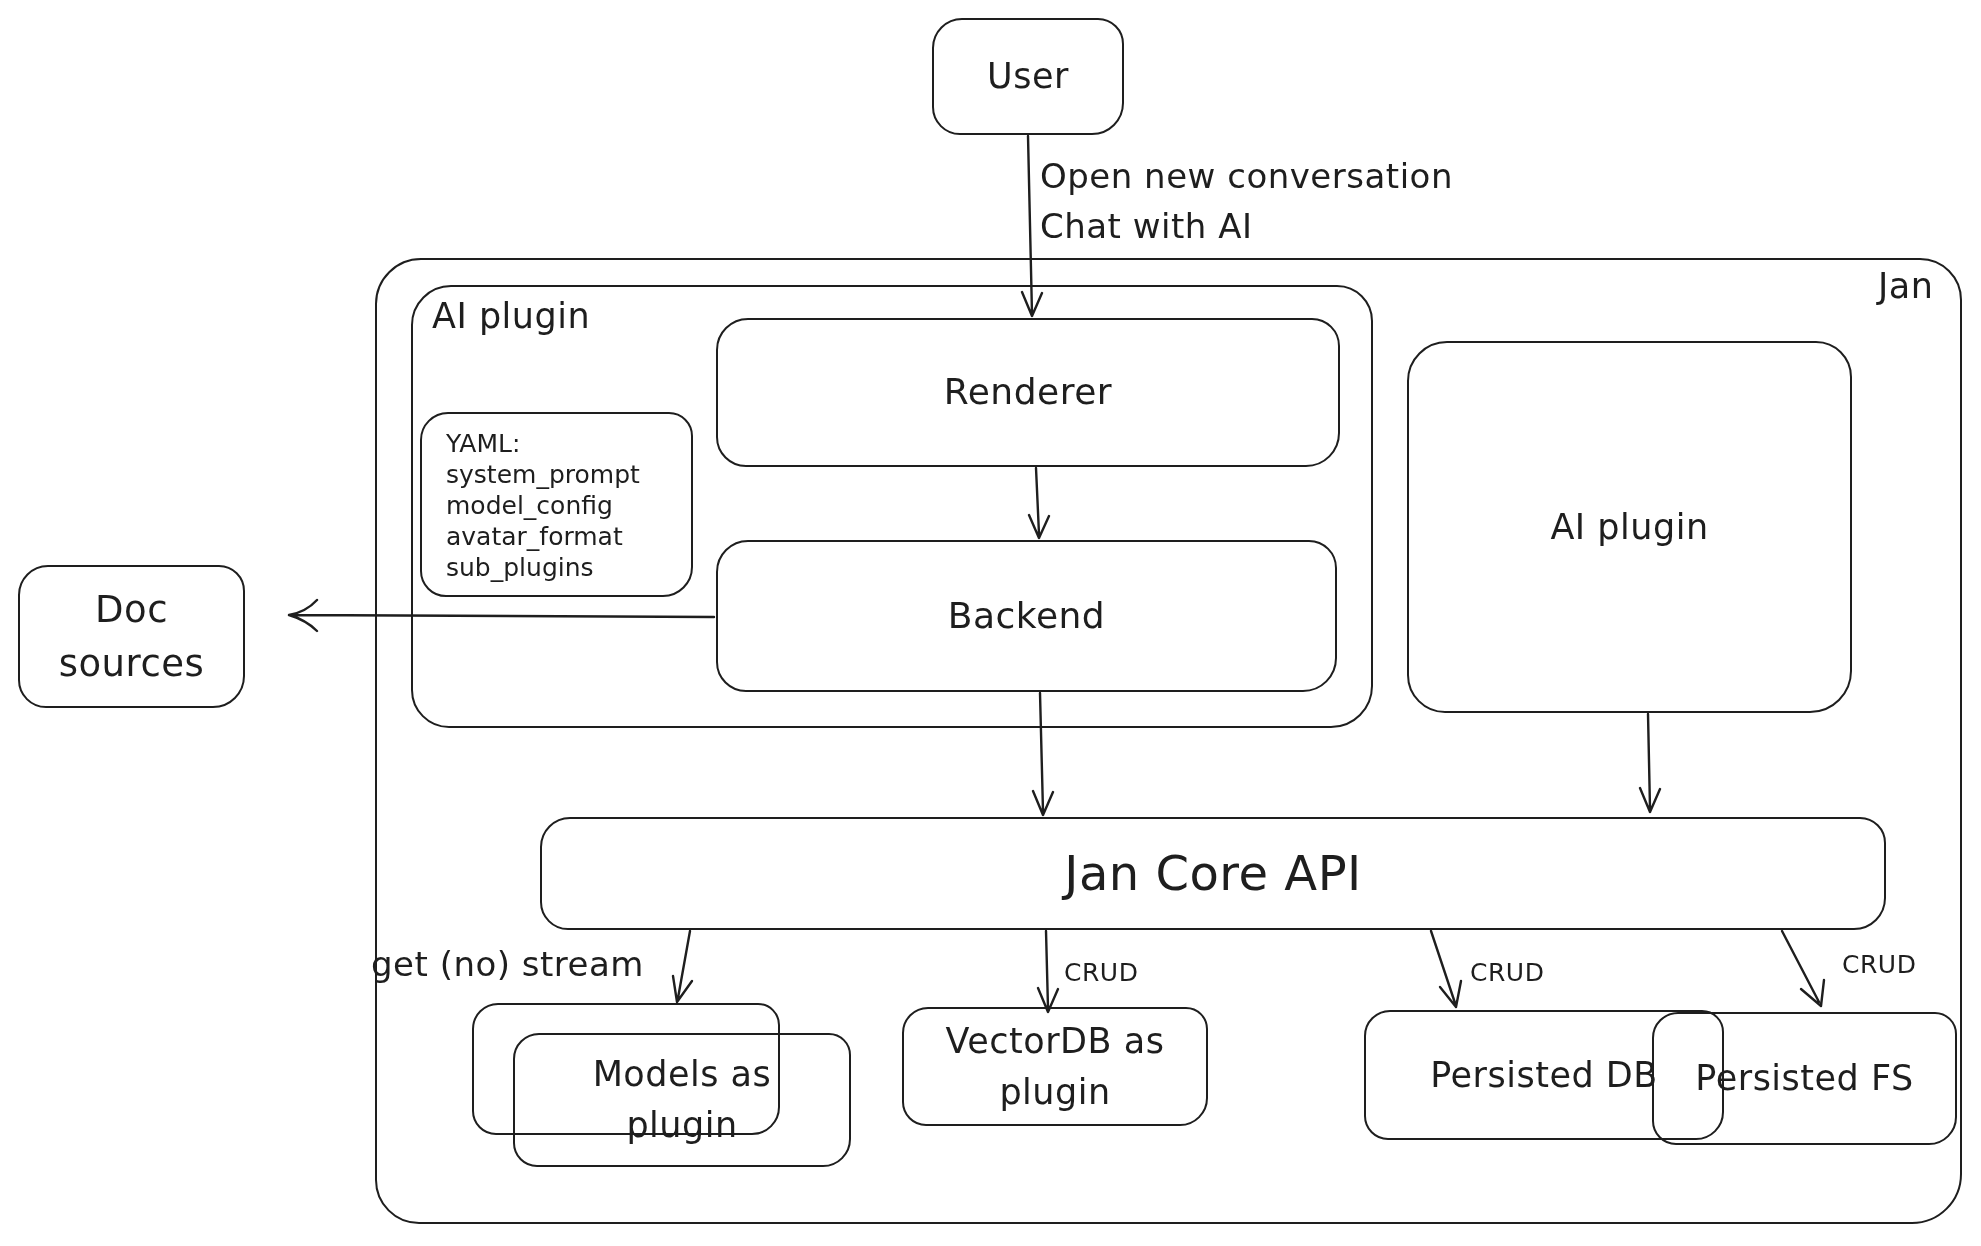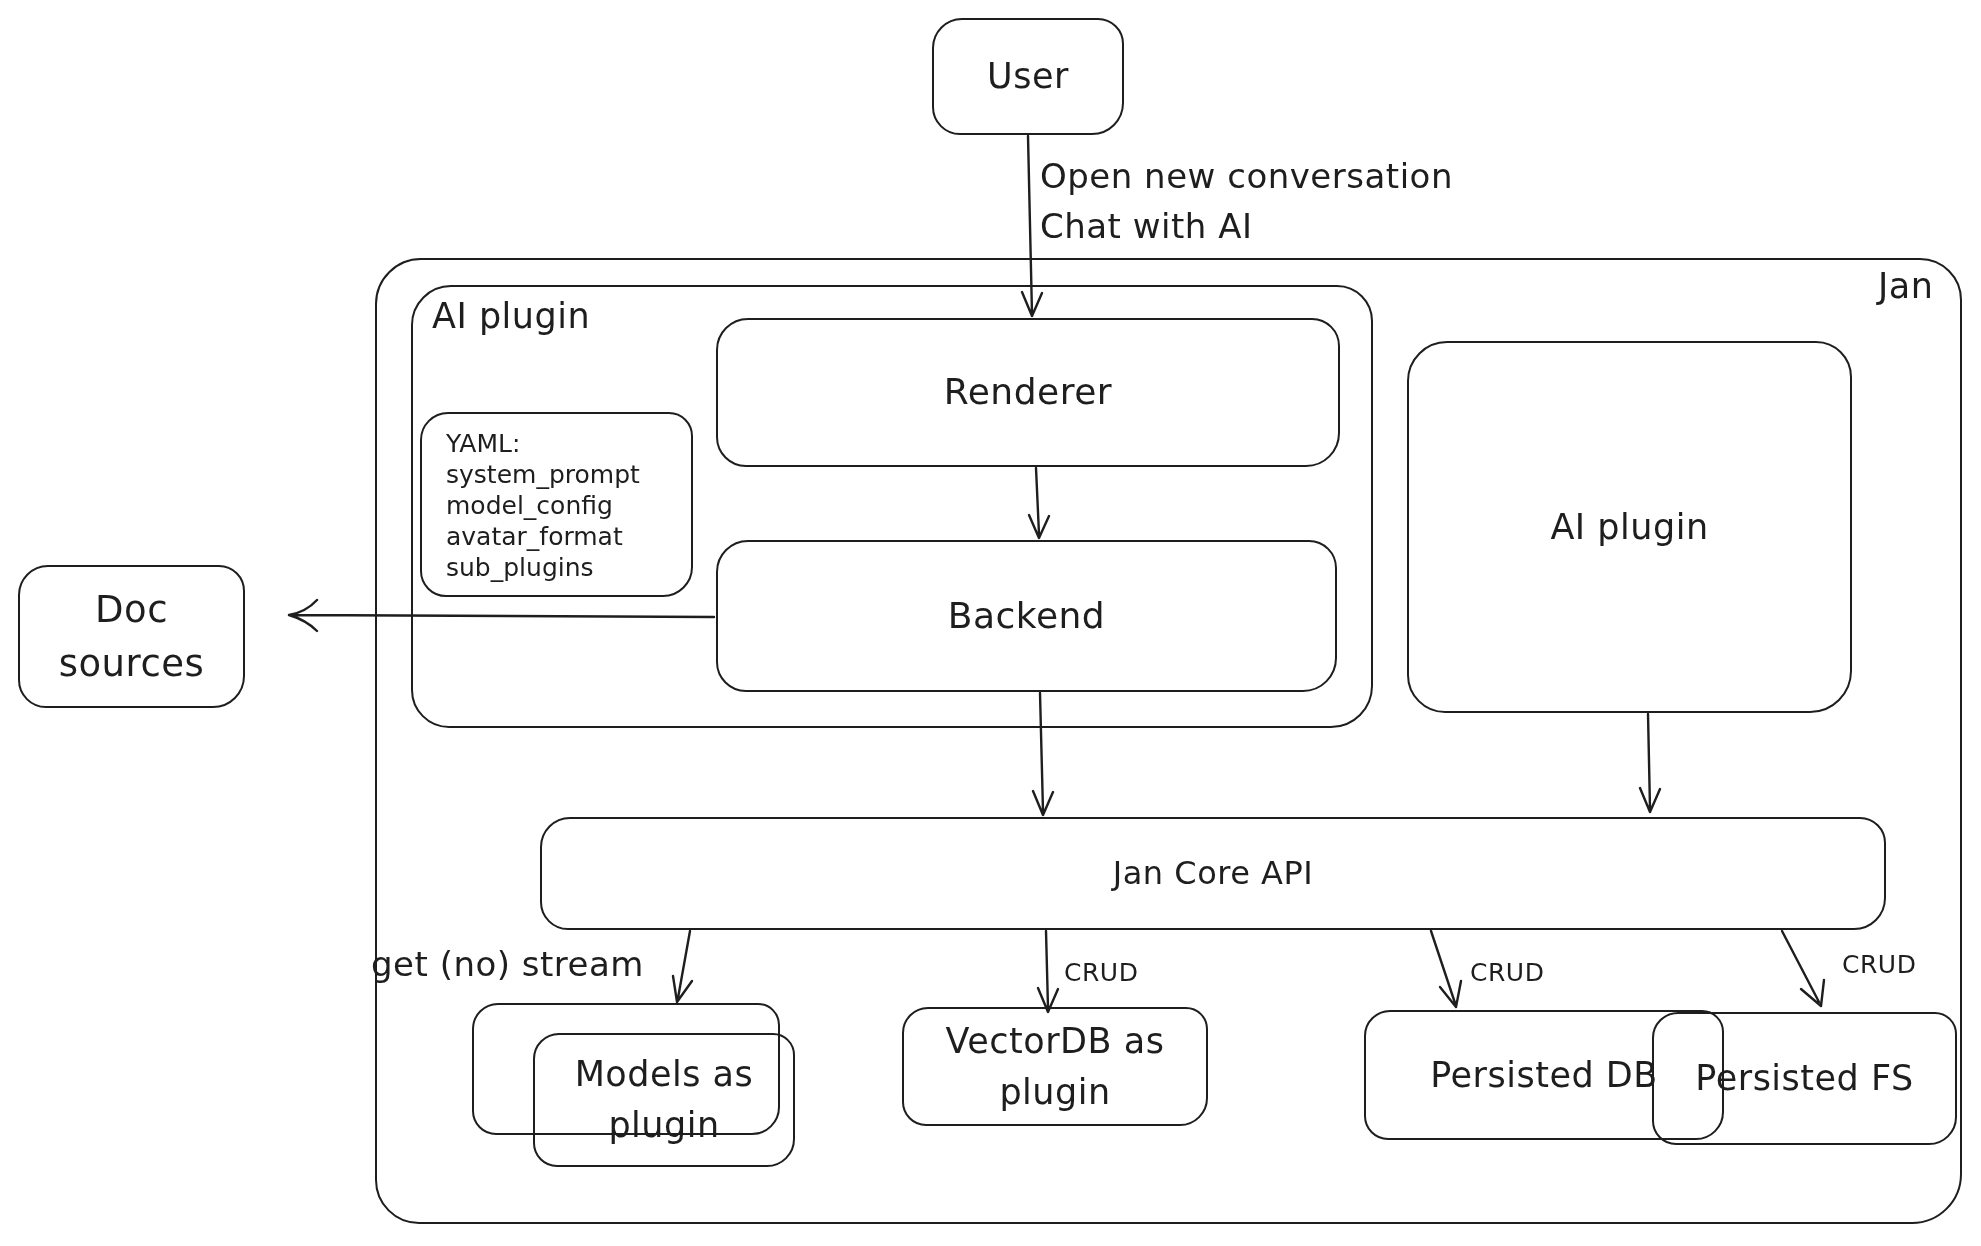--- a/index.html
+++ b/index.html
@@ -56,25 +56,25 @@
 
   <div class="box" style="left:716px;top:318px;width:624px;height:149px;border-radius:32px 28px 34px 30px;">
     <span class="lbl" style="font-size:36px;">Renderer</span>
   </div>
 
   <div class="box" style="left:1407px;top:341px;width:445px;height:372px;border-radius:40px 36px 42px 38px;">
     <span class="lbl">AI plugin</span>
   </div>
 
   <div class="box" style="left:540px;top:817px;width:1346px;height:113px;border-radius:30px 26px 32px 28px;">
-    <span class="lbl" style="font-size:32px;">Jan Core API</span>
+    <span class="lbl" style="font-size:48px;">Jan Core API</span>
   </div>
 
   <div class="box" style="left:472px;top:1003px;width:308px;height:132px;border-radius:26px 22px 28px 24px;"></div>
-  <div class="box" style="left:533px;top:1033px;width:262px;height:134px;border-radius:26px 22px 28px 24px;background:transparent;">
+  <div class="box" style="left:513px;top:1033px;width:338px;height:134px;border-radius:26px 22px 28px 24px;background:transparent;">
     <span class="lbl" style="display:inline-block;width:230px;">Models as plugin</span>
   </div>
 
   <div class="box" style="left:902px;top:1007px;width:306px;height:119px;border-radius:26px 22px 28px 24px;">
     <span class="lbl" style="display:inline-block;width:250px;">VectorDB as plugin</span>
   </div>
 
   <div class="box" style="left:1364px;top:1010px;width:360px;height:130px;border-radius:26px 22px 28px 24px;">
     <span class="lbl">Persisted DB</span>
   </div>

